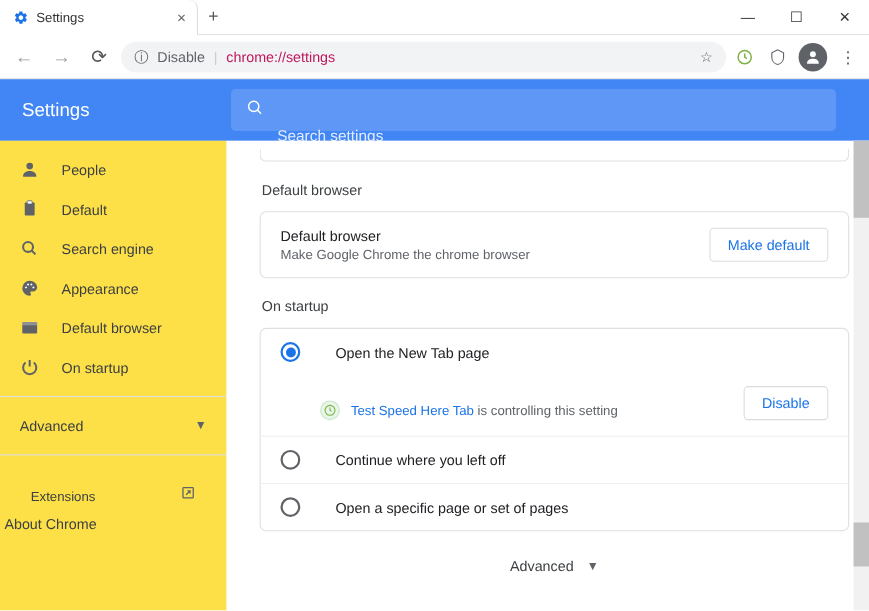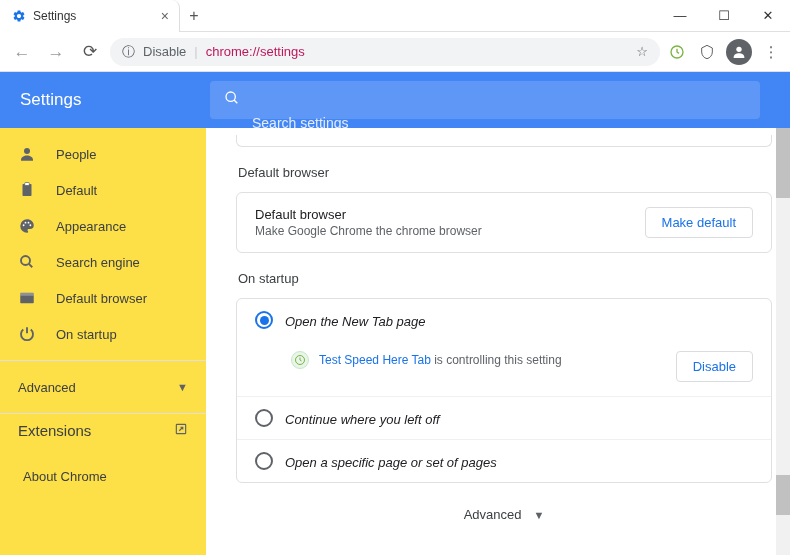--- a/index.html
+++ b/index.html
@@ -34,37 +34,37 @@
     
     
     .content { display: flex; height: calc(555px - 32px - 40px - 56px); position: relative; }
     
     
     .sidebar { width: 206px; background: #fde047; padding-top: 8px; }
     .side-item { height: 36px; display: flex; align-items: center; padding: 0 18px; gap: 20px; font-size: 13px; color: #3c4043; cursor: pointer; }
     .side-ic { width: 18px; height: 18px; display: flex; align-items: center; justify-content: center; color: #5f6368; font-size: 16px; }
     .side-divider { height: 1px; background: #e0e0e0; margin: 8px 0; }
     .side-adv { height: 36px; display: flex; align-items: center; padding: 0 18px; font-size: 13px; color: #3c4043; cursor: pointer; justify-content: space-between; }
-    .side-ext { height: 36px; display: flex; align-items: flex-start; padding: 0 18px; font-size: 15px; color: #3c4043; cursor: pointer; justify-content: space-between; }
+    .side-ext { height: 36px; display: flex; align-items: flex-end; padding: 0 28px; font-size: 12px; color: #3c4043; cursor: pointer; justify-content: space-between; }
     
     
     .main { flex: 1; background: #fff; padding: 8px 18px 0 30px; overflow-y: auto; position: relative; }
     .section-title { font-size: 13px; color: #3c4043; margin: 18px 0 12px 2px; }
     .card { border: 1px solid #e0e0e0; border-radius: 6px; background: #fff; }
     .card-row { padding: 14px 18px; display: flex; align-items: center; justify-content: space-between; }
     .card-label { font-size: 13px; color: #202124; }
     .card-sub { font-size: 12px; color: #5f6368; margin-top: 2px; }
     .btn-outline { border: 1px solid #dadce0; background: #fff; color: #1a73e8; font-size: 13px; padding: 7px 16px; border-radius: 4px; cursor: pointer; font-weight: 500; }
     
-    .radio-row { padding: 12px 18px; display: flex; align-items: flex-end; gap: 12px; font-size: 13px; color: #202124; border-top: 1px solid #f0f0f0; font-style: italic; }
+    .radio-row { padding: 12px 18px; display: flex; align-items: center; gap: 32px; font-size: 13px; color: #202124; border-top: 1px solid #f0f0f0; }
     .radio-row:first-child { border-top: none; }
     .radio { width: 18px; height: 18px; border: 2px solid #5f6368; border-radius: 50%; display: flex; align-items: center; justify-content: center; flex-shrink: 0; }
     .radio.checked { border-color: #1a73e8; }
     .radio.checked::after { content: ''; width: 9px; height: 9px; background: #1a73e8; border-radius: 50%; }
-    .ext-notice { padding: 10px 18px 14px 54px; display: flex; align-items: flex-start; gap: 20px; font-size: 12px; color: #5f6368; justify-content: space-between; }
+    .ext-notice { padding: 10px 18px 14px 54px; display: flex; align-items: flex-end; gap: 20px; font-size: 12px; color: #5f6368; justify-content: space-between; }
     .ext-left { display: flex; align-items: center; gap: 10px; }
     .ext-ic { width: 18px; height: 18px; border-radius: 50%; border: 1px solid #c8e6c9; background: #e8f5e9; display: flex; align-items: center; justify-content: center; font-size: 11px; flex-shrink: 0; }
     .ext-link { color: #1a73e8; }
     
     .bottom-adv { display: flex; align-items: center; justify-content: center; gap: 12px; font-size: 13px; color: #3c4043; padding: 24px 0; cursor: pointer; }
     
     .scrolltrack { position: absolute; right: 0; top: 128px; bottom: 0; width: 14px; background: #f1f1f1; }
     .scrollthumb { width: 14px; height: 70px; background: #c1c1c1; position: absolute; top: 0; }
     .scrollthumb2 { width: 14px; height: 40px; background: #c1c1c1; position: absolute; bottom: 40px; }
     .top-card-stub { border: 1px solid #e0e0e0; border-radius: 0 0 6px 6px; height: 12px; border-top: none; margin-top: -1px; }
@@ -152,38 +152,38 @@
       <span class="side-ic">
           <svg width="18" height="18" viewBox="0 0 24 24" fill="#5f6368">
             <rect x="6" y="4" width="12" height="16" rx="1"></rect>
             <rect x="9" y="2" width="6" height="4" rx="1" fill="#fff" stroke="#5f6368"></rect>
           </svg>
         </span>
       <span>Default</span>
     </div>
     <div class="side-item">
       <span class="side-ic">
+          <svg width="18" height="18" viewBox="0 0 24 24" fill="none" stroke="#5f6368" stroke-width="2.5">
+            <circle cx="10" cy="10" r="6"></circle>
+            <line x1="19" y1="19" x2="14.5" y2="14.5"></line>
+          </svg>
+        </span>
+      <span>Search engine</span>
+    </div>
+    <div class="side-item">
+      <span class="side-ic">
           <svg width="18" height="18" viewBox="0 0 24 24" fill="#5f6368">
             <path d="M12 3a9 9 0 100 18c1 0 1.5-.8 1.5-1.5 0-.4-.2-.8-.4-1-.3-.3-.4-.6-.4-1 0-.8.7-1.5 1.5-1.5H16a5 5 0 005-5c0-4.4-4-8-9-8z"></path>
             <circle cx="7.5" cy="11" r="1.2" fill="#fff"></circle>
             <circle cx="10" cy="7.5" r="1.2" fill="#fff"></circle>
             <circle cx="14" cy="7.5" r="1.2" fill="#fff"></circle>
             <circle cx="16.5" cy="11" r="1.2" fill="#fff"></circle>
           </svg>
         </span>
       <span>Appearance</span>
-    </div>
-    <div class="side-item">
-      <span class="side-ic">
-          <svg width="18" height="18" viewBox="0 0 24 24" fill="none" stroke="#5f6368" stroke-width="2.5">
-            <circle cx="10" cy="10" r="6"></circle>
-            <line x1="19" y1="19" x2="14.5" y2="14.5"></line>
-          </svg>
-        </span>
-      <span>Search engine</span>
     </div>
     <div class="side-item">
       <span class="side-ic">
           <svg width="18" height="18" viewBox="0 0 24 24" fill="#5f6368">
             <rect x="3" y="5" width="18" height="14" rx="1"></rect>
             <rect x="3" y="5" width="18" height="4" fill="#fff" opacity="0.3"></rect>
           </svg>
         </span>
       <span>Default browser</span>
     </div>
@@ -202,21 +202,21 @@
       <span style="color:#5f6368;font-size:11px;">▼</span>
     </div>
     <div class="side-divider"></div>
     <div class="side-ext">
       <span>Extensions</span>
       <span><svg width="14" height="14" viewBox="0 0 24 24" fill="none" stroke="#5f6368" stroke-width="2">
             <rect x="4" y="4" width="16" height="16" rx="1"></rect>
             <path d="M9 15 L15 9 M11 9 h4 v4"></path>
           </svg></span>
     </div>
-    <div class="side-item" style="padding-left:23px;">
+    <div class="side-item" style="padding-left:4px;">
       <span>About Chrome</span>
     </div>
   </div>
 
   <div class="main">
     <div class="top-card-stub"></div>
 
     <div class="section-title">Default browser</div>
     <div class="card">
       <div class="card-row">

